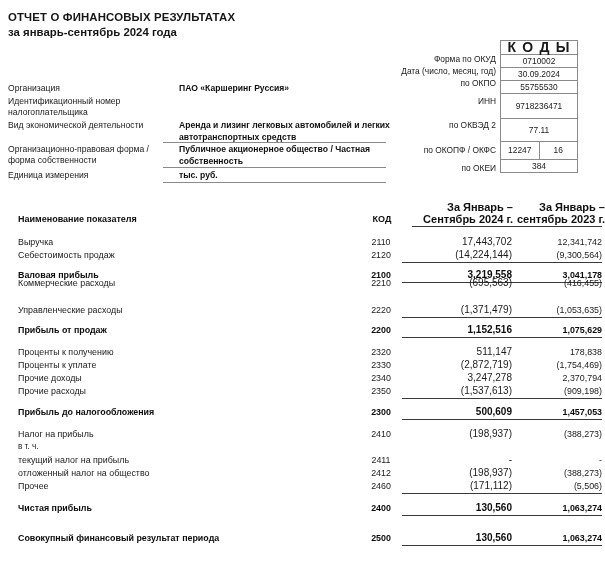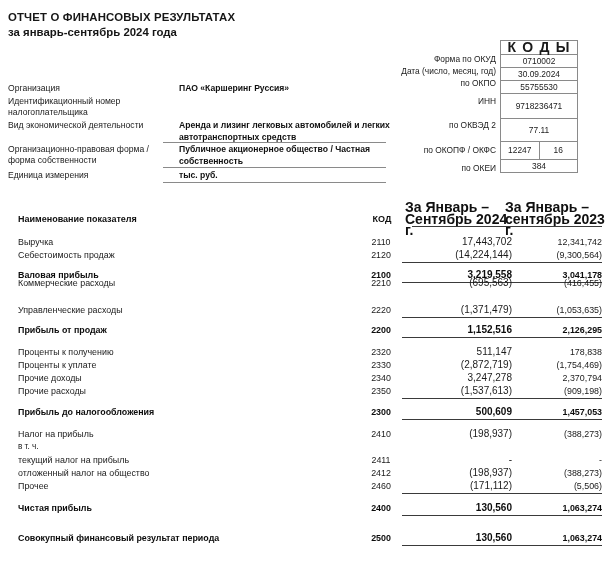--- a/index.html
+++ b/index.html
@@ -128,24 +128,24 @@
 
   
   .stmt {
     position: absolute;
     left: 0;
     top: 198px;
     width: 605px;
   }
   .col-head {
     position: absolute;
-    font-size: 14px;
+    font-size: 11px;
     font-weight: bold;
     color: #101010;
-    text-align: left;
+    text-align: right;
     line-height: 11.5px;
   }
   .head-name {
     position: absolute;
     left: 18px;
     top: 16px;
     font-size: 9px;
     font-weight: bold;
     color: #101010;
   }
@@ -354,21 +354,21 @@
       <span class="v1">(1,371,479)</span>
       <span class="v2">(1,053,635)</span>
     </div>
     <div class="sub-rule a" style="top:119px;"></div>
     <div class="sub-rule b" style="top:119px;"></div>
 
     <div class="row bold" style="top:126px;">
       <span class="lbl">Прибыль от продаж</span>
       <span class="code">2200</span>
       <span class="v1">1,152,516</span>
-      <span class="v2">2,126,295</span>
+      <span class="v2">1,075,629</span>
     </div>
     <div class="sub-rule a" style="top:139px;"></div>
     <div class="sub-rule b" style="top:139px;"></div>
 
     <div class="row" style="top:148px;">
       <span class="lbl">Проценты к получению</span>
       <span class="code">2320</span>
       <span class="v1">511,147</span>
       <span class="v2">178,838</span>
     </div>

